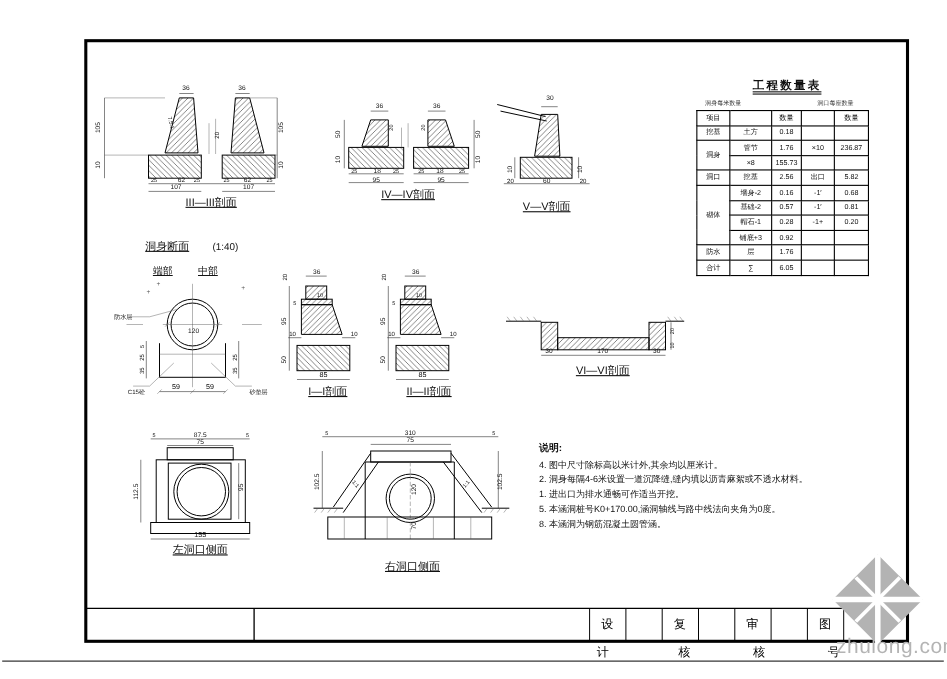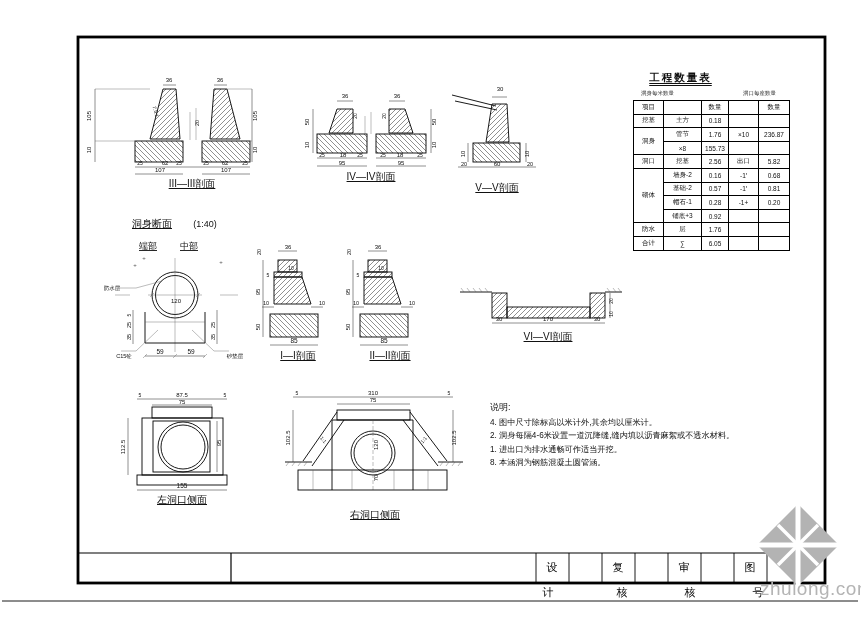--- a/index.html
+++ b/index.html
@@ -2,31 +2,31 @@
 <html><head>
 <meta charset="utf-8">
 <style>
   html,body{margin:0;padding:0;background:#fff;}
   #page{position:relative;width:861px;height:617px;background:#ffffff;overflow:hidden;
         font-family:"Liberation Sans","DejaVu Sans",sans-serif;color:#111;}
   #linework{position:absolute;left:0;top:0;z-index:1;
             font-family:"Liberation Sans","DejaVu Sans",sans-serif;}
   .ov{position:absolute;z-index:2;}
   
-  #qtable-title{left:602px;top:71px;width:157px;text-align:center;font-size:10.5px;
+  #qtable-title{left:637px;top:71px;width:157px;text-align:center;font-size:10.5px;
                 font-weight:bold;letter-spacing:2px;text-decoration:underline double;
                 text-underline-offset:2px;}
   .qnote{font-size:5.5px;color:#333;}
   #qtable-wrap{left:633px;top:100px;}
   table.qt{border-collapse:collapse;table-layout:fixed;}
   table.qt td{border:0.8px solid #000;height:12.6px;padding:0 1px;font-size:6.5px;
               text-align:center;overflow:hidden;white-space:nowrap;color:#111;}
   
   #notes{left:490px;top:401px;width:330px;}
-  #notes .nt{font-size:9px;font-weight:normal;margin-bottom:2px;}
+  #notes .nt{font-size:9px;font-weight:bold;margin-bottom:2px;}
   #notes .nl{font-size:8.2px;line-height:13.4px;white-space:nowrap;}
   
   .tb-char{position:absolute;font-size:11px;color:#000;transform:translateX(-50%);}
   
   #wm-text{left:760px;top:578px;font-size:19px;color:#b4b4b4;letter-spacing:0.5px;}
 </style>
 </head>
 <body>
 
 <div id="page">
@@ -402,20 +402,21 @@
     </tr>
   </tbody>
       </table>
 </div>
 
 <div class="ov" id="notes">
   <div class="nt">说明:</div>
   <div class="nl">4. 图中尺寸除标高以米计外,其余均以厘米计。</div>
   <div class="nl">2. 洞身每隔4-6米设置一道沉降缝,缝内填以沥青麻絮或不透水材料。</div>
   <div class="nl">1. 进出口为排水通畅可作适当开挖。</div>
+  <div class="nl">5. 本涵洞桩号K0+170.00,涵洞轴线与路中线法向夹角为0度。</div>
   <div class="nl">8. 本涵洞为钢筋混凝土圆管涵。</div>
 </div>
 
 <div class="ov tb-char" style="left:552px;top:560px;">设</div>
 <div class="ov tb-char" style="left:618px;top:560px;">复</div>
 <div class="ov tb-char" style="left:684px;top:560px;">审</div>
 <div class="ov tb-char" style="left:750px;top:560px;">图</div>
 <div class="ov tb-char" style="left:548px;top:585px;">计</div>
 <div class="ov tb-char" style="left:622px;top:585px;">核</div>
 <div class="ov tb-char" style="left:690px;top:585px;">核</div>

